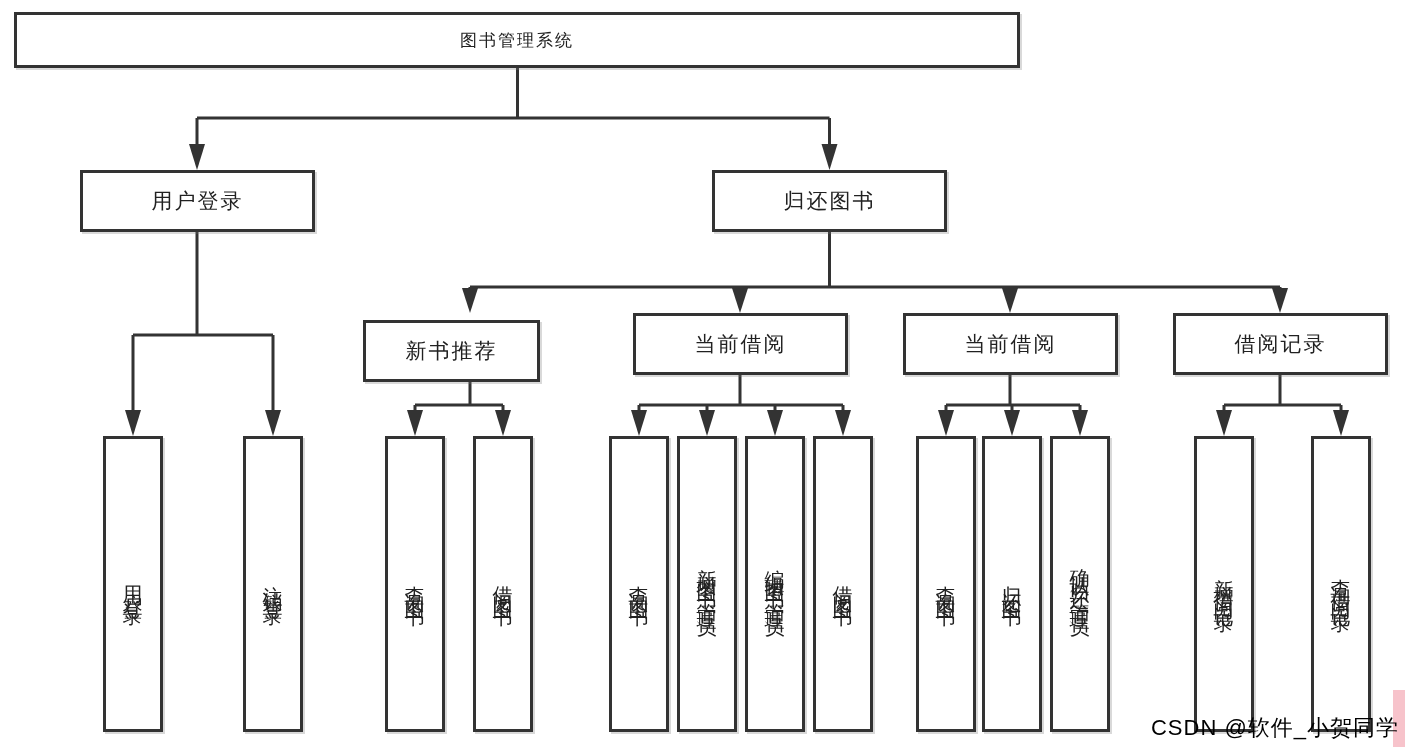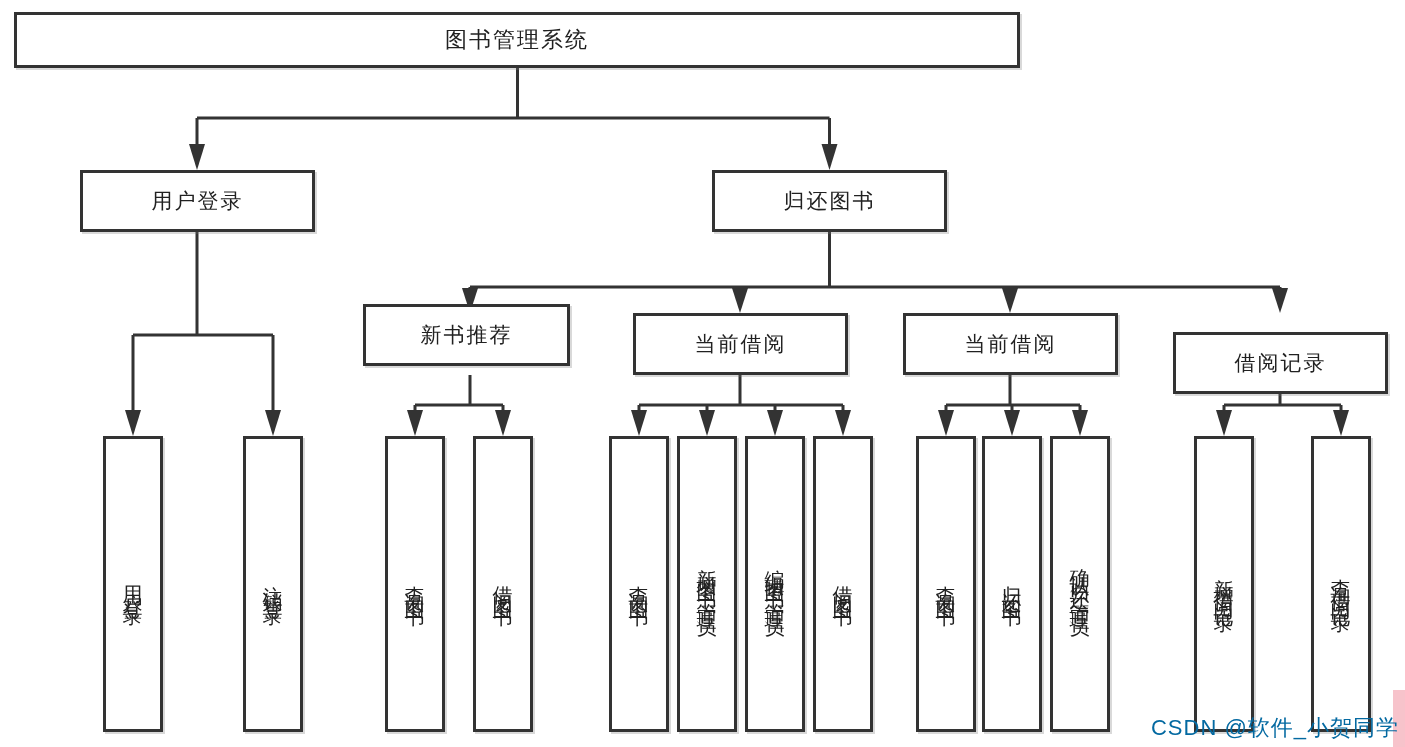--- a/index.html
+++ b/index.html
@@ -14,48 +14,48 @@
     display:flex; align-items:center; justify-content:center;
     color:#212121; box-shadow:2px 2px 0 rgba(120,120,120,0.28);
   }
   .node.h span { font-size:21px; letter-spacing:2px; white-space:nowrap; }
   .node.v span {
     writing-mode:vertical-rl; text-orientation:mixed;
     font-size:20px; letter-spacing:7px; line-height:1.1; white-space:nowrap;
   }
   
   #n-root        { left:14px;   top:12px;  width:1006px; height:56px; }
-  #n-root span   { font-size:22px; }
+  #n-root span   { font-size:17px; }
   
   #n-user-login  { left:80px;   top:170px; width:235px;  height:62px; }
   #n-book-mgmt   { left:712px;  top:170px; width:235px;  height:62px; }
   
-  #n-new-book    { left:363px;  top:304px; width:207px;  height:62px; }
+  #n-new-book    { left:363px;  top:320px; width:177px;  height:62px; }
   #n-book-borrow { left:633px;  top:313px; width:215px;  height:62px; }
   #n-cur-borrow  { left:903px;  top:313px; width:215px;  height:62px; }
-  #n-rec-borrow  { left:1173px; top:313px; width:215px;  height:62px;margin-top:19px; }
+  #n-rec-borrow  { left:1173px; top:313px; width:215px;  height:62px; }
   
   .leaf { top:436px; width:60px; height:296px; }
   #lf-ul-login   { left:103px; }
   #lf-ul-logout  { left:243px; }
   #lf-nb-query   { left:385px; }
   #lf-nb-borrow  { left:473px; }
   #lf-bb-query   { left:609px; }
   #lf-bb-add     { left:677px; }
   #lf-bb-edit    { left:745px; }
   #lf-bb-borrow  { left:813px; }
   #lf-cb-query   { left:916px; }
   #lf-cb-return  { left:982px; }
   #lf-cb-confirm { left:1050px; }
   #lf-br-add     { left:1194px; }
   #lf-br-query   { left:1311px; }
   
   .watermark {
     position:absolute; right:6px; bottom:4px; z-index:3;
-    font-size:22px; color:#0369a1; letter-spacing:1px; white-space:nowrap;
+    font-size:22px; color:#000000; letter-spacing:1px; white-space:nowrap;
   }
   .pink-strip {
     position:absolute; right:0; bottom:0; width:12px; height:57px;
     background:#f7c3cb; z-index:0;
   }
 </style>
 </head>
 <body>
 
 <div class="stage">

